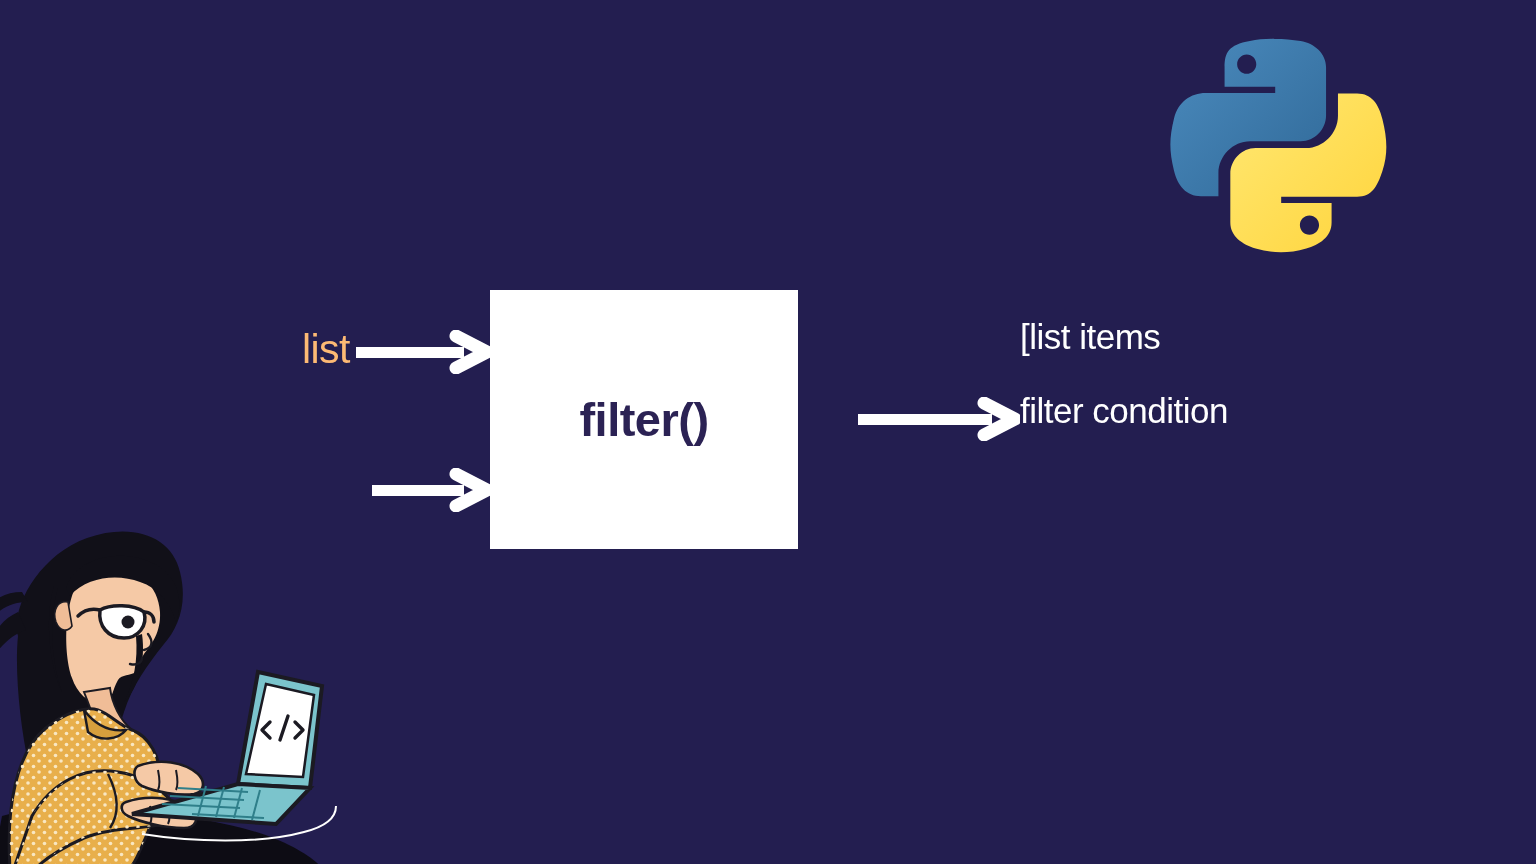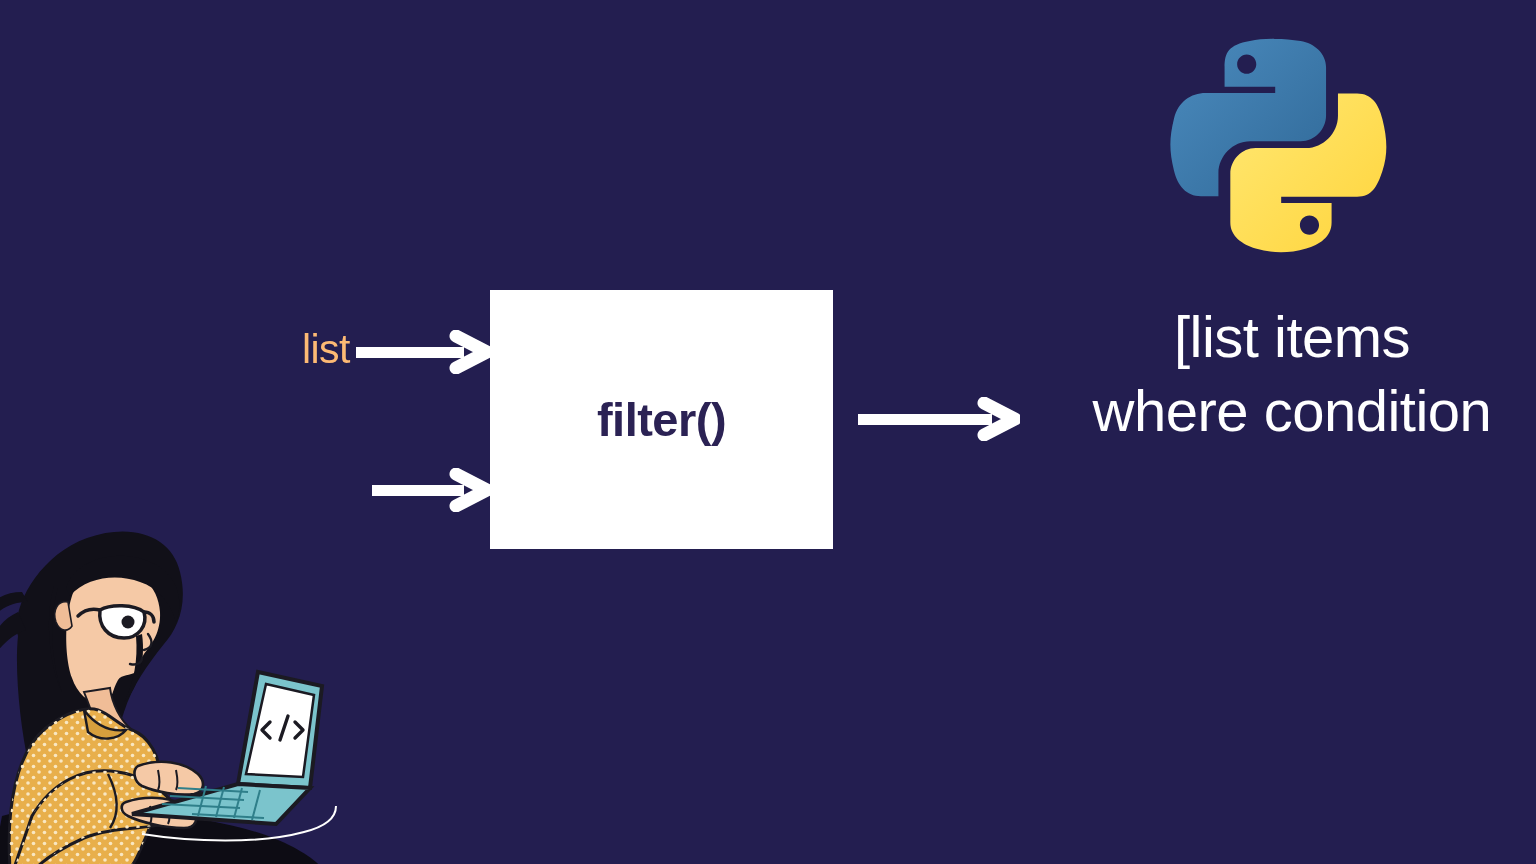--- a/index.html
+++ b/index.html
@@ -23,21 +23,21 @@
     top: 26px;
     width: 234px;
     height: 238px;
   }
 
   
   #process-box {
     position: absolute;
     left: 490px;
     top: 290px;
-    width: 343px;
+    width: 308px;
     height: 259px;
     background: #ffffff;
     display: flex;
     align-items: center;
     justify-content: center;
   }
   #process-box-label {
     font-size: 47px;
     font-weight: bold;
     color: #2b2254;
@@ -69,26 +69,25 @@
     position: absolute;
     height: 44px;
   }
   #arrow-list     { left: 356px; top: 330px;  width: 136px; }
   #arrow-condition{ left: 372px; top: 468px;  width: 120px; }
   #arrow-output   { left: 858px; top: 397px;  width: 162px; }
 
   
   #output-text {
     position: absolute;
-    left: 1057px;
+    left: 1020px;
     top: 300px;
     width: 470px;
-    text-align: center;
     color: #ffffff;
-    font-size: 58px;
+    font-size: 35px;
     line-height: 74px;
     letter-spacing: -0.5px;
     font-family: "Liberation Sans", sans-serif;
   }
   #output-text div { white-space: nowrap; }
 
   
   #illustration {
     position: absolute;
     left: -8px;
@@ -144,21 +143,21 @@
 
   <div class="arrow" id="arrow-output">
     <svg viewBox="0 0 162 44" width="162" height="44" xmlns="http://www.w3.org/2000/svg">
       <rect x="0" y="17" width="134" height="11" fill="#ffffff"></rect>
       <path d="M126 6 L157 22 L126 38" fill="none" stroke="#ffffff" stroke-width="13" stroke-linecap="round" stroke-linejoin="round"></path>
     </svg>
   </div>
 
   <div id="output-text">
     <div>[list items</div>
-    <div>where condition</div>
+    <div>filter condition</div>
   </div>
 
   <div id="illustration">
     <svg viewBox="0 0 352 352" width="352" height="352" xmlns="http://www.w3.org/2000/svg">
       <defs>
         <pattern id="dots" width="11" height="11" patternUnits="userSpaceOnUse">
           <circle cx="3" cy="3" r="1.8" fill="#f9e7c2"></circle>
           <circle cx="8.5" cy="8.5" r="1.8" fill="#f9e7c2"></circle>
         </pattern>
         <clipPath id="stageClip">

